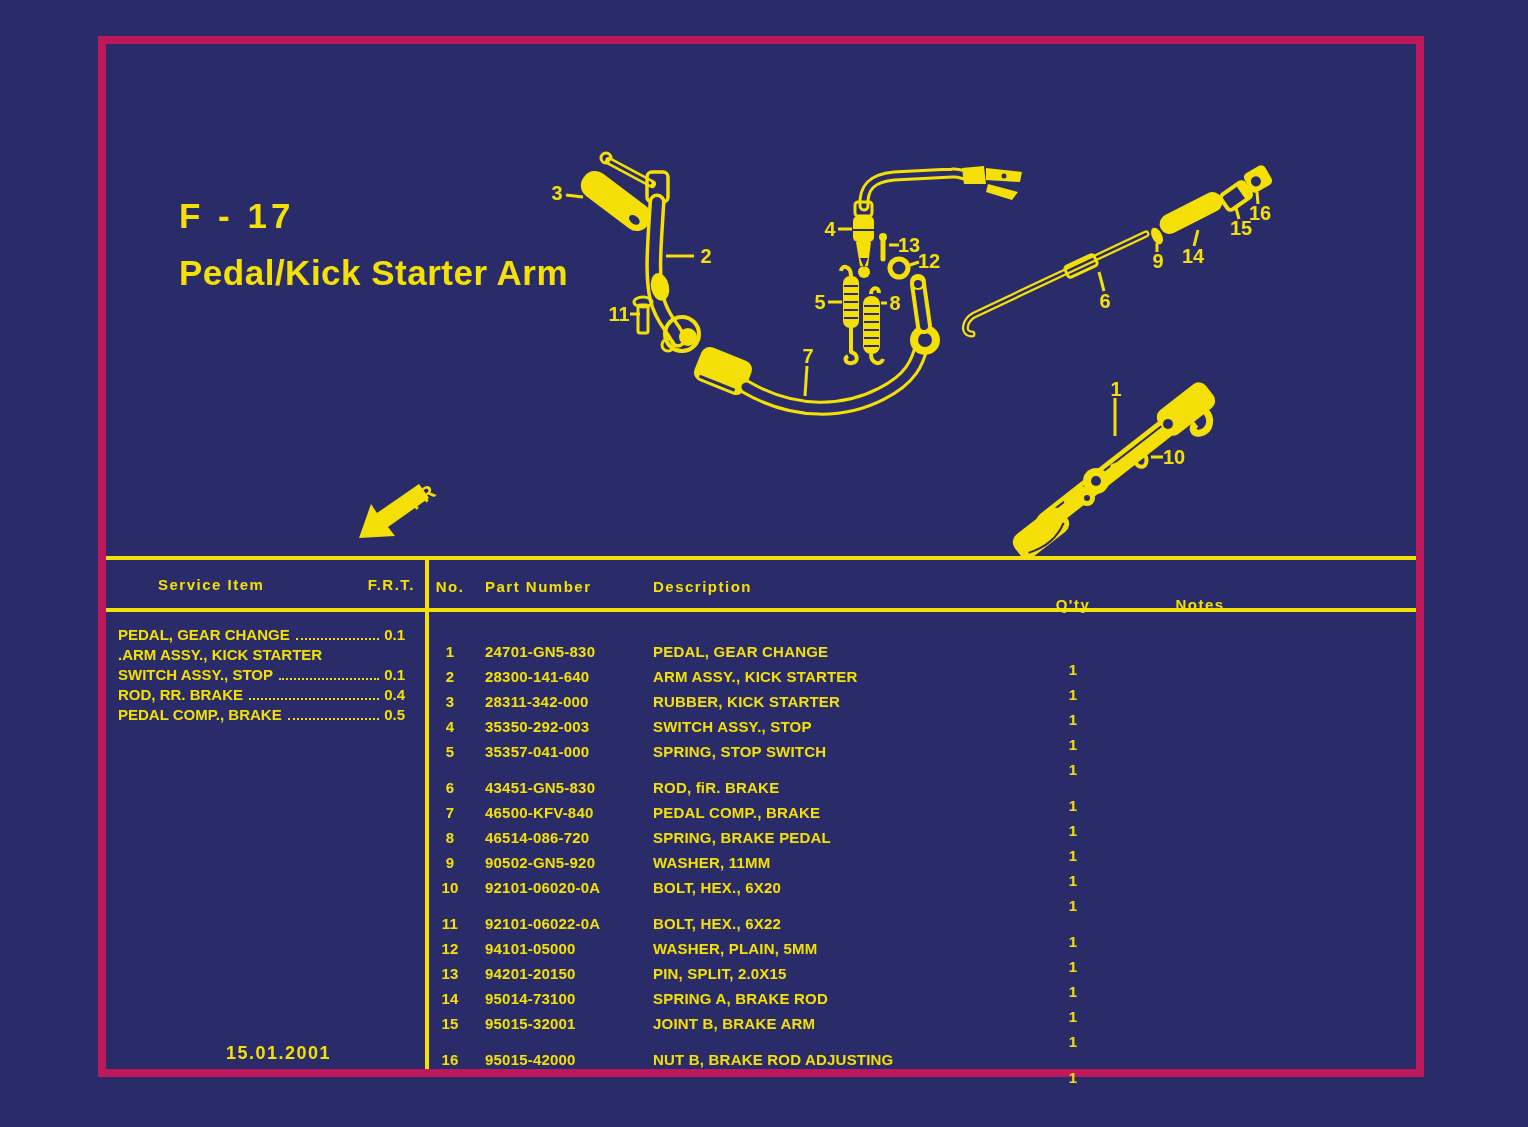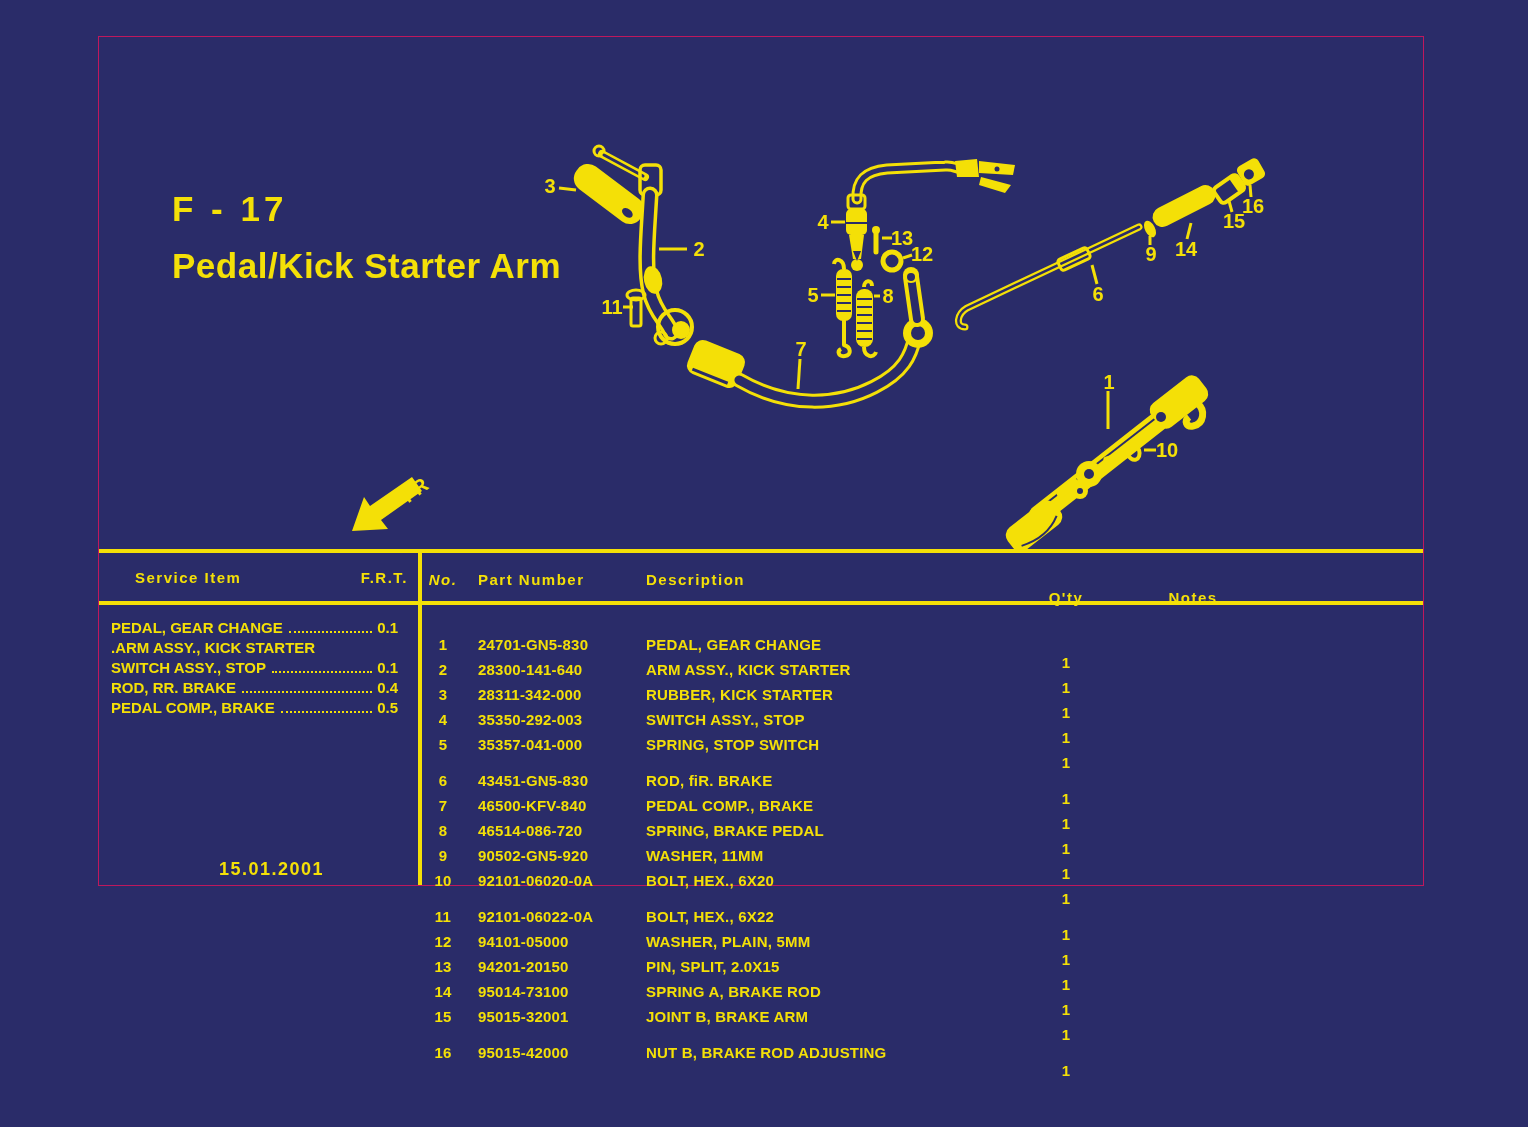--- a/index.html
+++ b/index.html
@@ -4,22 +4,22 @@
 <style>
   html,body{margin:0;padding:0;}
   body{
     width:1528px;height:1127px;overflow:hidden;position:relative;
     background:#2a2c69;
     font-family:"Liberation Sans",sans-serif;
     font-weight:bold;color:#f4e007;
     -webkit-font-smoothing:antialiased;
   }
   .page{
-    position:absolute;left:98px;top:36px;width:1326px;height:850px;
-    border:1px solid #be185d;box-sizing:border-box;
+    position:absolute;left:98px;top:36px;width:1326px;height:1041px;
+    border:8px solid #be185d;box-sizing:border-box;
   }
   
   .diagram-area{position:absolute;left:0;top:0;right:0;height:512px;}
   .title-block{position:absolute;left:73px;top:152px;}
   .fig-code{font-size:35px;letter-spacing:4px;}
   .fig-title{font-size:35px;margin-top:17px;letter-spacing:0.5px;}
   .diagram-svg{position:absolute;left:0;top:0;width:1318px;height:512px;}
   .co{font-size:20px;font-weight:bold;fill:#f4e007;text-anchor:middle;
       font-family:"Liberation Sans",sans-serif;}
   .lead{stroke:#f4e007;stroke-width:3;fill:none;}
@@ -37,23 +37,23 @@
   .service-panel{
     width:319px;flex:0 0 319px;border-right:4px solid #f4e007;
     position:relative;display:flex;flex-direction:column;
   }
   .parts-panel{flex:1;display:flex;flex-direction:column;}
   .thead{
     height:48px;border-bottom:4px solid #f4e007;box-sizing:content-box;
     display:flex;align-items:center;font-size:15px;letter-spacing:1.5px;
   }
   .service-panel .thead{justify-content:space-between;
-    padding-left:36px;padding-right:10px;}
+    padding-left:52px;padding-right:10px;}
   .pgrid{display:grid;grid-template-columns:42px 14px 168px 380px 80px 174px;align-items:center;}
-  .parts-panel .thead .c-no{text-align:center;font-style:italic;}
+  .parts-panel .thead .c-no{text-align:center;}
   .c-qty,.c-notes{text-align:center;margin-top:36px;}
   .parts-rows{padding-top:13px;}
   .prow{height:25px;font-size:15px;letter-spacing:0.2px;}
   .prow:nth-child(6),.prow:nth-child(11),.prow:nth-child(16){margin-top:11px;}
   .prow .c-no{text-align:center;}
   .service-rows{padding:13px 20px 0 12px;font-size:15px;}
   .srow{display:flex;align-items:baseline;line-height:20px;white-space:nowrap;}
   .srow .leader{flex:1;border-bottom:2px dotted #f4e007;margin:0 5px 4px 6px;min-width:8px;}
   .srow.no-leader .leader{border-bottom:none;}
   .date-note{position:absolute;left:120px;bottom:5px;font-size:18px;letter-spacing:1.5px;}

